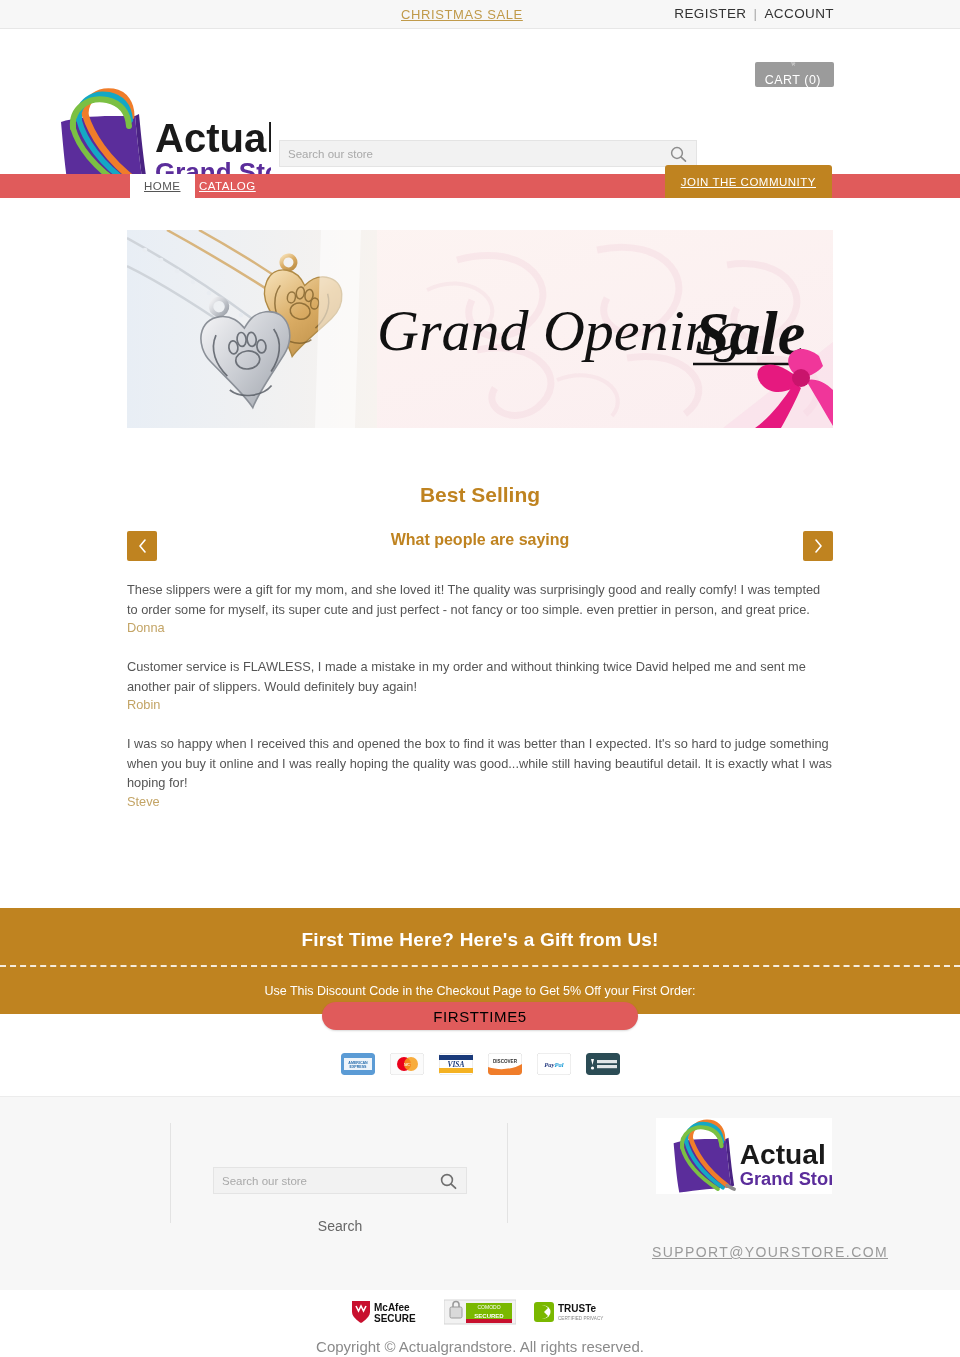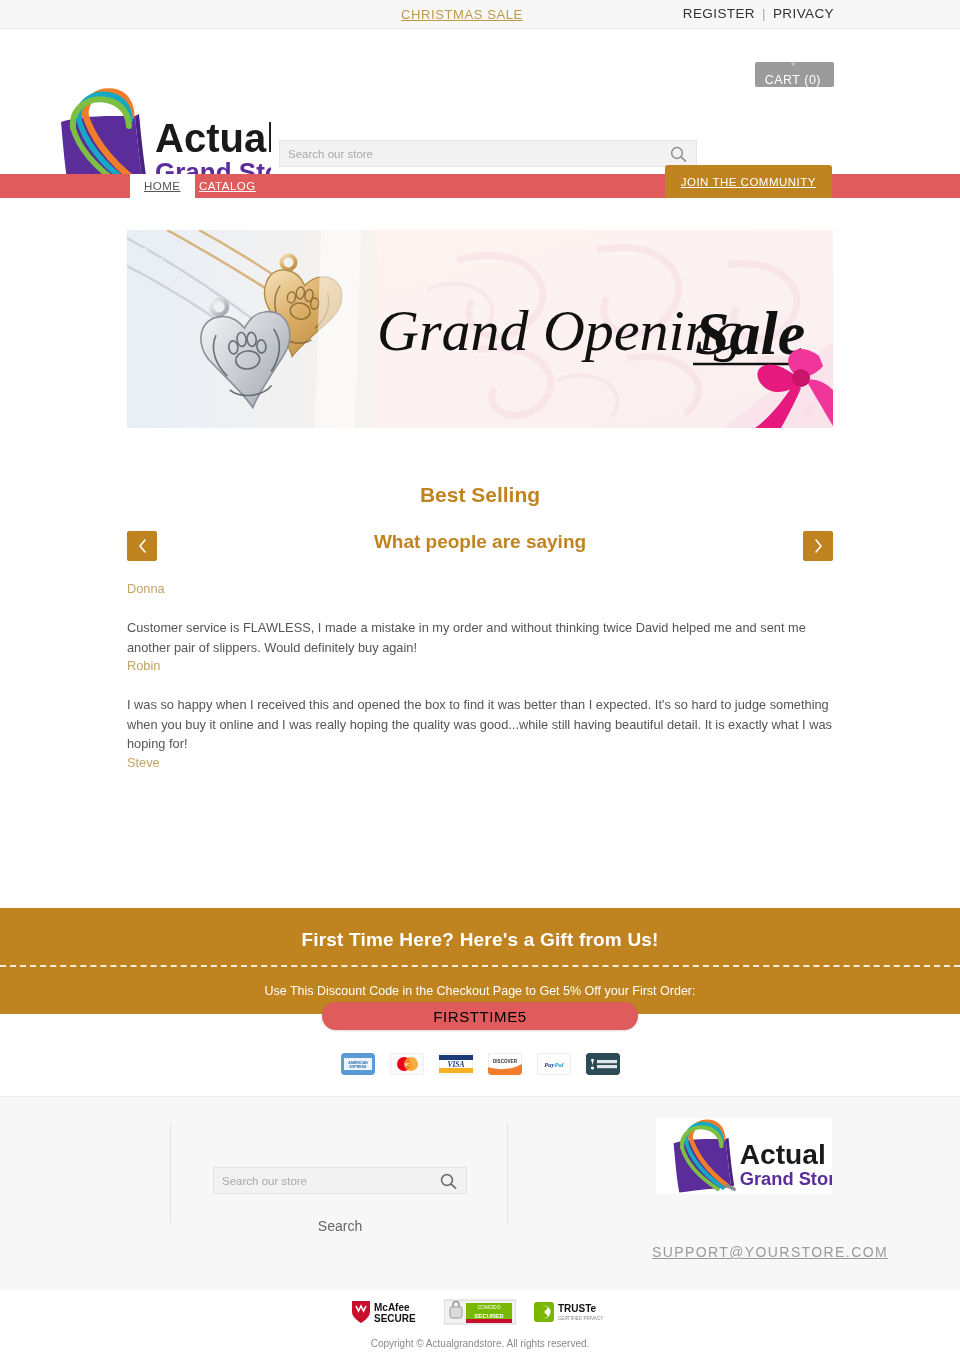--- a/index.html
+++ b/index.html
@@ -102,21 +102,21 @@
     overflow: hidden;
   }
   .hero svg { display: block; }
 
   
   .sec-title {
     position: absolute; width: 960px; text-align: center;
     color: #bf8320; font-size: 21px; font-weight: bold;
   }
   .best-selling { top: 483px; }
-  .what-people { top: 531px; font-size: 19px; }
+  .what-people { top: 531px; font-size: 16px; }
 
   .arrow {
     position: absolute; top: 531px;
     width: 30px; height: 30px;
     background: #bf8320; color: #fff;
     display: flex; align-items: center; justify-content: center;
     font-size: 15px; border-radius: 2px;
   }
   .arrow-prev { left: 127px; }
   .arrow-next { left: 803px; }
@@ -211,34 +211,34 @@
     font-size: 14px; color: #9a9a9a; letter-spacing: 1.4px;
   }
 
   
   .trust {
     position: absolute; top: 1298px; left: 0; width: 960px;
     display: flex; justify-content: center; align-items: center; gap: 16px;
   }
   .copyright {
     position: absolute; top: 1338px; left: 0; width: 960px;
-    text-align: center; font-size: 10px; color: #8a8a8a;
+    text-align: center; font-size: 15px; color: #8a8a8a;
   }
 </style>
 </head>
 <body>
 
 <div class="page">
 
   <div class="topbar">
     <a class="topbar-sale" href="#">CHRISTMAS SALE</a>
     <div class="topbar-right">
       <a href="#">REGISTER</a>
       <span class="topbar-sep">|</span>
-      <a href="#">PRIVACY</a>
+      <a href="#">ACCOUNT</a>
     </div>
   </div>
 
   <div class="header">
 
     <div class="cart-btn">
       <svg class="cart-icon" viewBox="0 0 20 18">
         <path d="M0 1h3l3 10h10" fill="none" stroke="#fff" stroke-width="1.3"></path>
         <path d="M5 3.5h14l-2 6H6.6" fill="none" stroke="#fff" stroke-width="1.3"></path>
         <path d="M7 4.6h10M7.6 6.4h9M8.2 8.2h8" stroke="#fff" stroke-width=".7" opacity=".8"></path>
@@ -388,20 +388,21 @@
     </svg>
   </div>
   <div class="arrow arrow-next">
     <svg width="9" height="14" viewBox="0 0 9 14">
       <path d="M2 1 L7 7 L2 13" fill="none" stroke="#fff" stroke-width="1.6" stroke-linecap="round" stroke-linejoin="round"></path>
     </svg>
   </div>
 
   <div class="testimonials">
     <div class="testi">
+      <div class="testi-text">These slippers were a gift for my mom, and she loved it! The quality was surprisingly good and really comfy! I was tempted to order some for myself, its super cute and just perfect - not fancy or too simple. even prettier in person, and great price.</div>
       <div class="testi-author">Donna</div>
     </div>
     <div class="testi">
       <div class="testi-text">Customer service is FLAWLESS, I made a mistake in my order and without thinking twice David helped me and sent me another pair of slippers. Would definitely buy again!</div>
       <div class="testi-author">Robin</div>
     </div>
     <div class="testi">
       <div class="testi-text">I was so happy when I received this and opened the box to find it was better than I expected. It's so hard to judge something when you buy it online and I was really hoping the quality was good...while still having beautiful detail. It is exactly what I was hoping for!</div>
       <div class="testi-author">Steve</div>
     </div>

